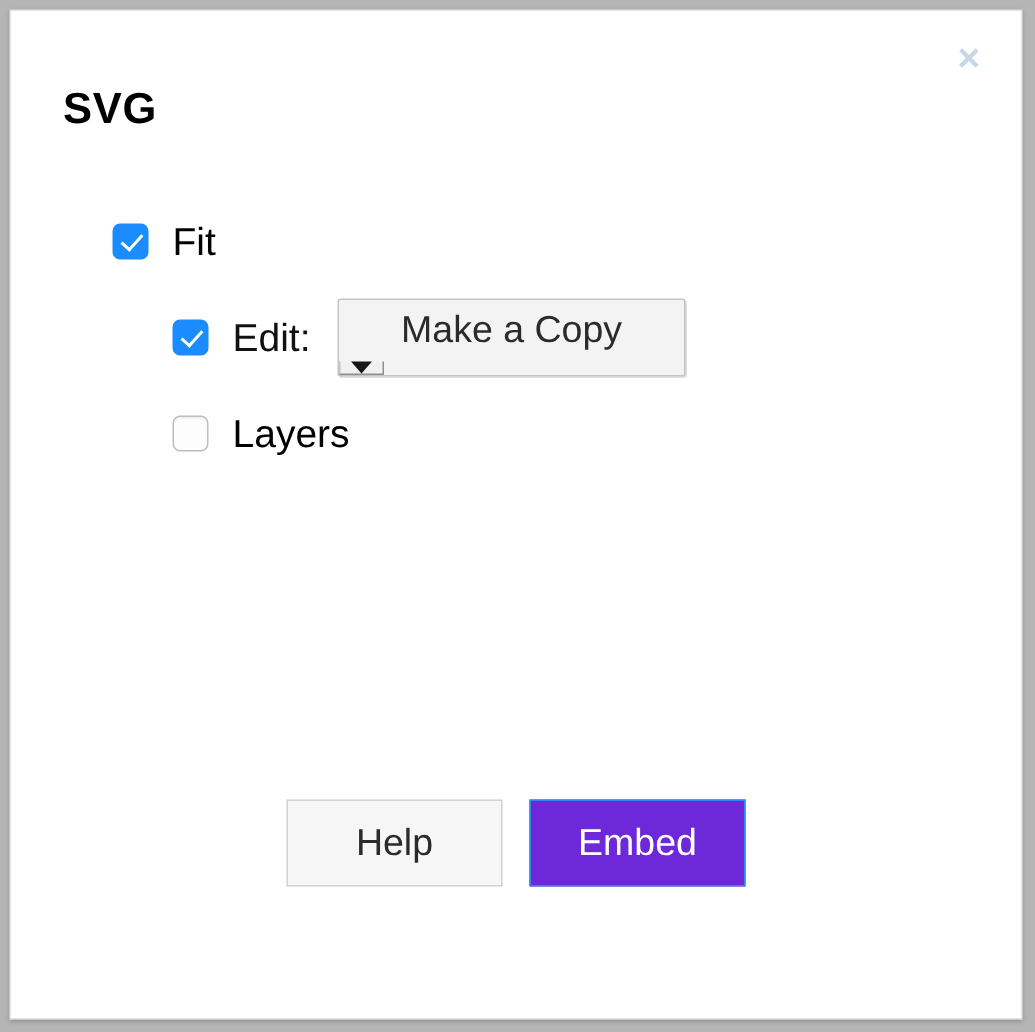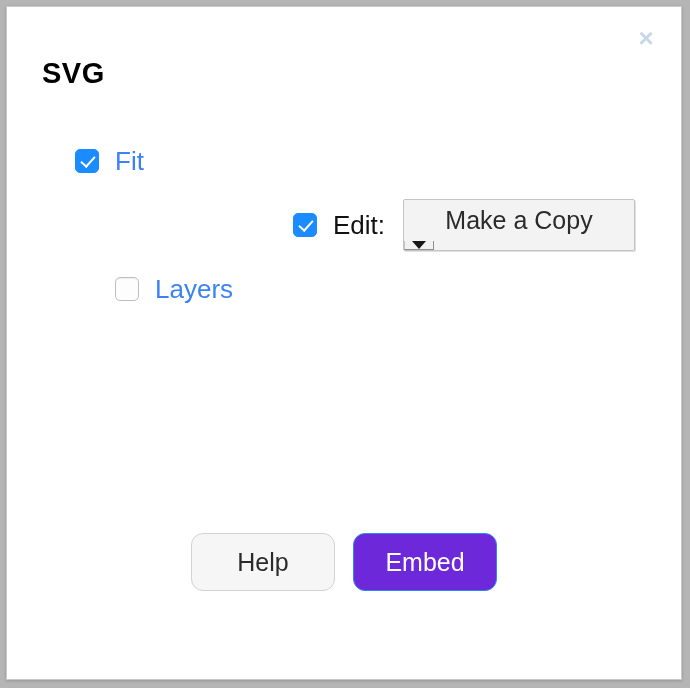--- a/index.html
+++ b/index.html
@@ -68,21 +68,20 @@
     display: flex;
     align-items: center;
     height: 64px;
   }
   .row.indent {
     margin-left: 40px;
     height: 64px;
   }
   .row.edit-row {
     height: 64px;
-    justify-content: flex-end;
   }
 
   
   .cb {
     width: 24px;
     height: 24px;
     box-sizing: border-box;
     border-radius: 5px;
     flex: 0 0 auto;
     position: relative;
@@ -105,21 +104,21 @@
     width: 6px;
     height: 12px;
     border: solid #ffffff;
     border-width: 0 2.6px 2.6px 0;
     transform: rotate(42deg);
   }
 
   .cb-label {
     margin-left: 16px;
     font-size: 26px;
-    color: #3b82f6;
+    color: #000000;
     white-space: nowrap;
     text-align: center;
   }
   .edit-label {
     margin-left: 16px;
     font-size: 26px;
     color: #111111;
     white-space: nowrap;
     margin-right: 18px;
   }
@@ -178,21 +177,21 @@
     top: 526px;
     width: 100%;
     display: flex;
     justify-content: center;
     gap: 18px;
   }
   .btn {
     height: 58px;
     min-width: 144px;
     box-sizing: border-box;
-    border-radius: 12px;
+    border-radius: 0;
     font-size: 25px;
     font-family: "Liberation Sans", sans-serif;
     display: flex;
     align-items: center;
     justify-content: center;
     cursor: pointer;
     padding: 0 20px;
     user-select: none;
   }
   .btn.secondary {

